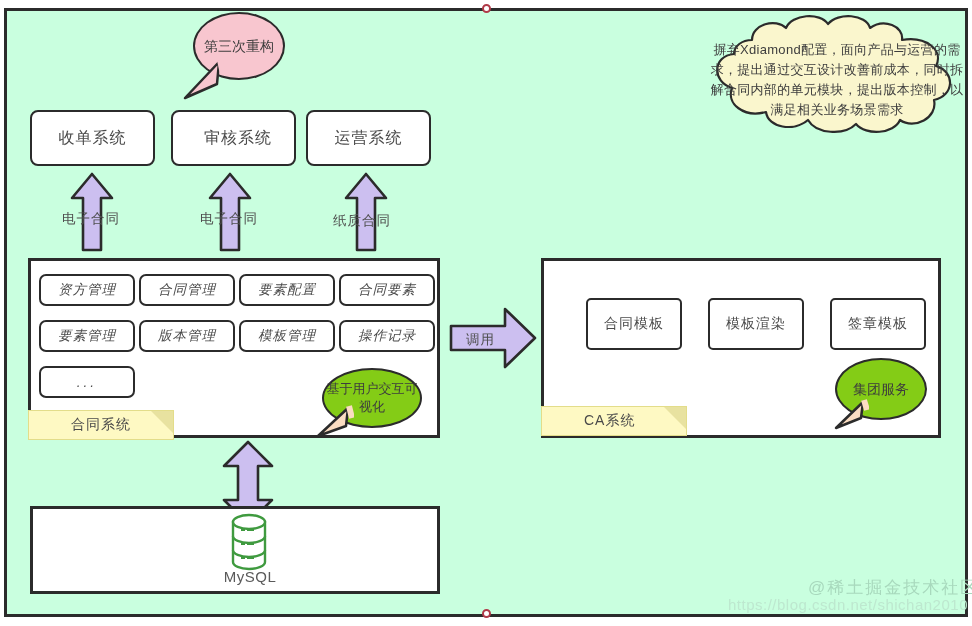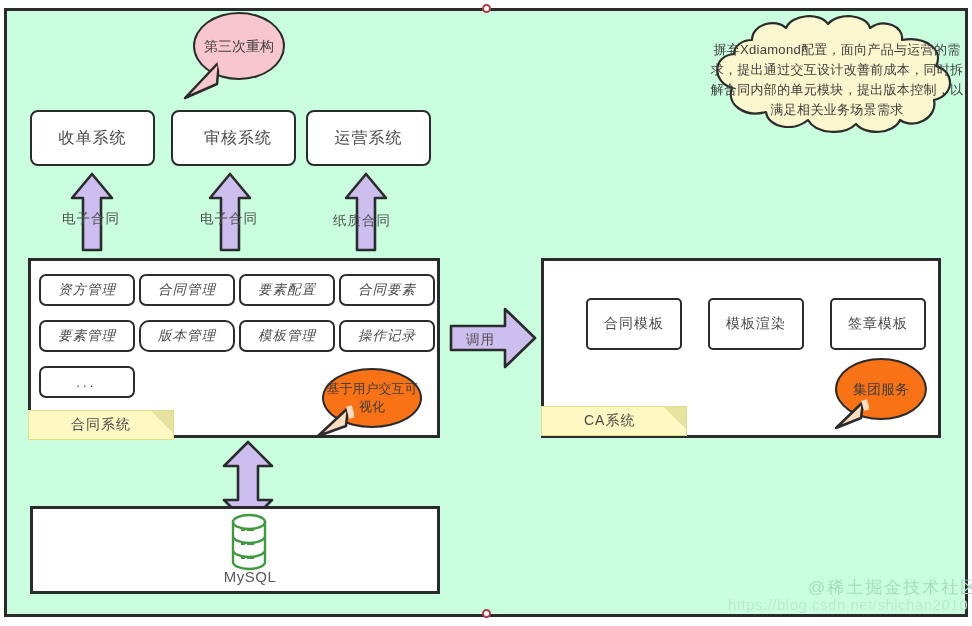--- a/index.html
+++ b/index.html
@@ -128,21 +128,21 @@
     box-sizing: border-box;
     display: flex;
     align-items: center;
     justify-content: center;
     text-align: center;
     color: #3d3d3d;
     line-height: 1.35;
     z-index: 20;
   }
   .bubble.pink  { background: #f8c6cf; }
-  .bubble.peach { background: #f97316; }
+  .bubble.peach { background: #84cc16; }
 
   .bubble .tail { position: absolute; }
 
   
   .cloud-wrap {
     position: absolute;
     z-index: 20;
   }
   .cloud-text {
     position: absolute;
@@ -257,21 +257,21 @@
   <div class="box chip" style="left:239px; top:274px;">
     <span>要素配置</span>
   </div>
   <div class="box chip" style="left:339px; top:274px;">
     <span>合同要素</span>
   </div>
 
   <div class="box chip" style="left:39px; top:320px;">
     <span>要素管理</span>
   </div>
-  <div class="box chip" style="left:139px; top:320px;border-radius:10px;">
+  <div class="box chip" style="left:139px; top:320px;">
     <span>版本管理</span>
   </div>
   <div class="box chip" style="left:239px; top:320px;">
     <span>模板管理</span>
   </div>
   <div class="box chip" style="left:339px; top:320px;">
     <span>操作记录</span>
   </div>
 
   <div class="box chip" style="left:39px; top:366px; letter-spacing:3px;">

